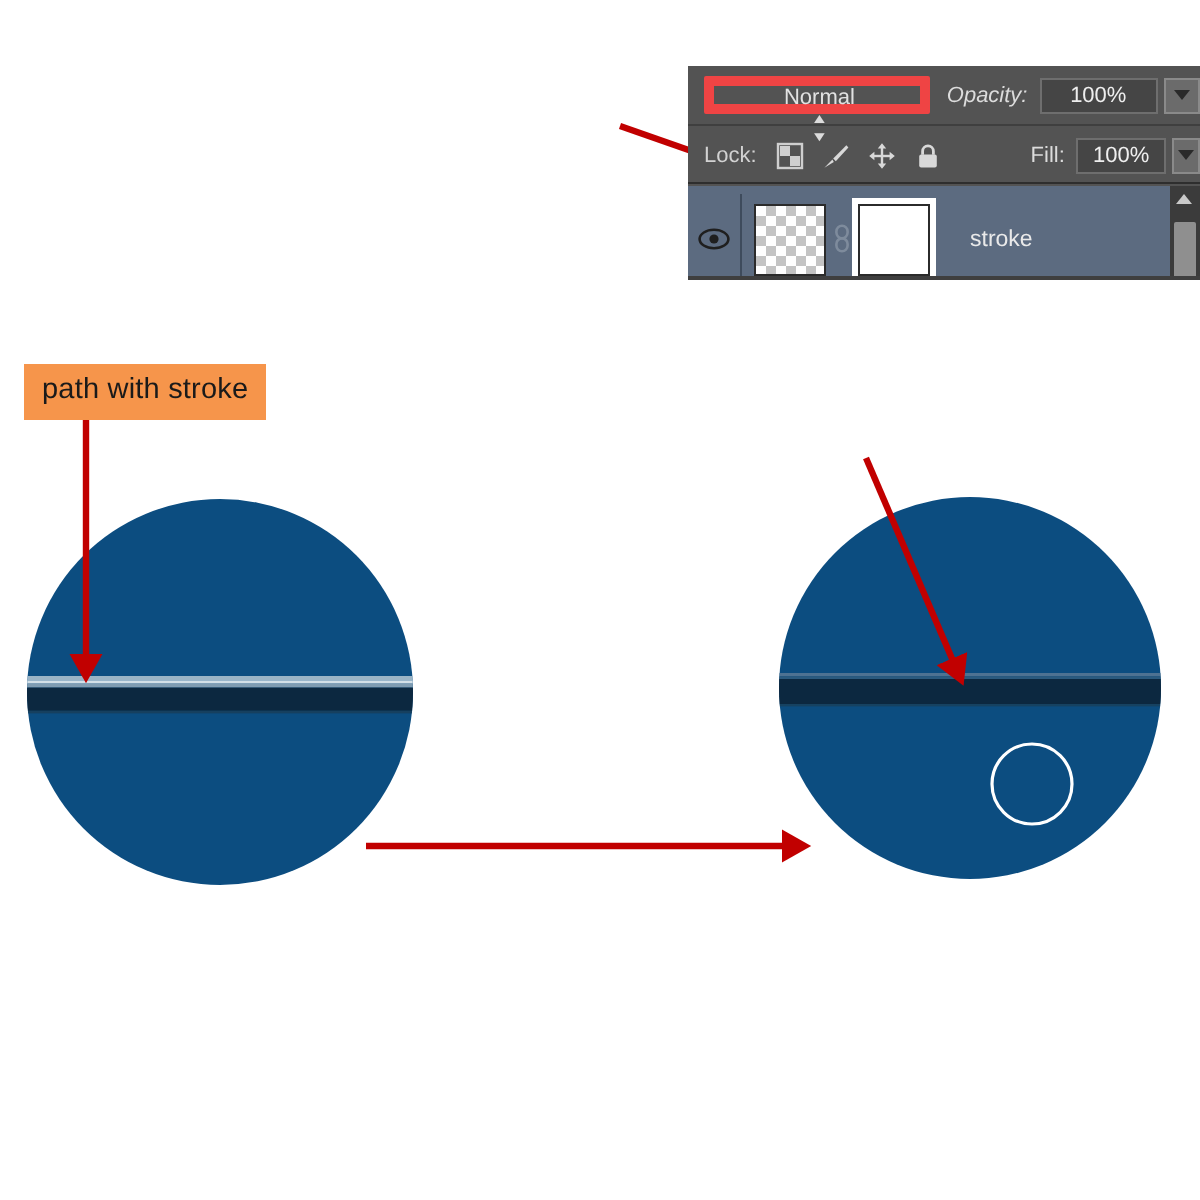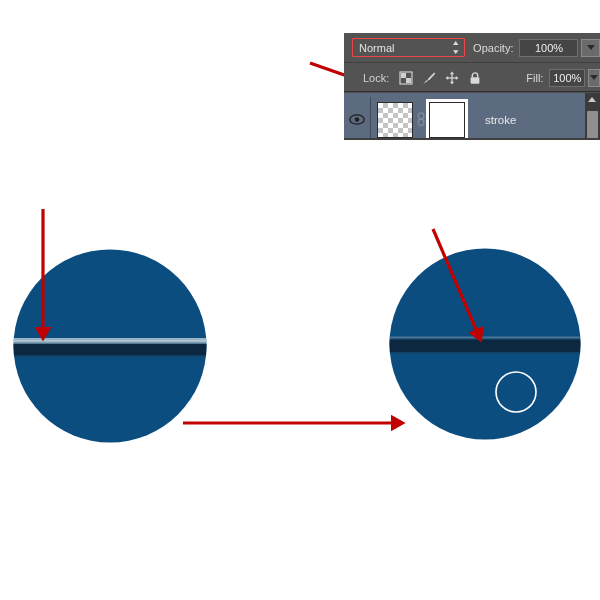--- a/index.html
+++ b/index.html
@@ -63,45 +63,46 @@
     box-sizing: border-box;
   }
   #row-blend { top: 0; height: 30px; border-bottom: 1px solid #3f3f3f; }
   #row-lock  { top: 31px; height: 28px; border-bottom: 1px solid #2e2e2e; }
 
   .blend-select {
     margin-left: 8px;
     width: 122px;
     height: 19px;
     background: #535353;
-    border: 1px solid #ef4444;
+    border: 5px solid #ef4444;
     border-radius: 1px;
     display: flex;
     align-items: center;
     justify-content: space-between;
     box-sizing: border-box;
     padding: 0 4px 0 6px;
     color: #e2e2e2;
     font-size: 11px;
+    flex-direction: column;
   }
   .spin {
     display: inline-block;
     width: 9px;
     text-align: center;
     font-size: 9px;
     line-height: 9px;
     color: #dcdcdc;
   }
   .spin i { display:block; font-style: normal; transform: scaleY(0.75); }
 
   .field-label {
     font-size: 11px;
     color: #dcdcdc;
   }
-  #opacity-label { margin-left: 8px; }
+  #opacity-label { margin-left: 8px; font-style: italic; }
   #fill-label { margin-left: 44px; }
 
   .value-box {
     margin-left: 6px;
     width: 64px;
     height: 18px;
     background: #454545;
     border: 1px solid #6e6e6e;
     box-sizing: border-box;
     display: flex;
@@ -121,21 +122,21 @@
     align-items: center;
     justify-content: center;
   }
   .caret-down {
     width: 0; height: 0;
     border-left: 4px solid transparent;
     border-right: 4px solid transparent;
     border-top: 5px solid #2a2a2a;
   }
 
-  #lock-text { margin-left: 19px; font-size: 11px; color: #d2d2d2; text-align: center; }
+  #lock-text { margin-left: 8px; font-size: 11px; color: #d2d2d2; text-align: center; }
   .lock-icons { display: flex; align-items: center; gap: 9px; margin-left: 10px; }
   .lock-ico { width: 14px; height: 14px; display:block; }
 
   
   #row-layer {
     position: absolute;
     left: 0;
     top: 60px;
     width: 100%;
     height: 53px;
@@ -261,20 +262,23 @@
     <line x1="310" y1="63" x2="450" y2="112" stroke="#C10000" stroke-width="3.2" marker-end="url(#arrowHead)"></line>
 
     <line x1="43" y1="209" x2="43" y2="332" stroke="#C10000" stroke-width="3.2" marker-end="url(#arrowHead)"></line>
 
     <line x1="433" y1="229" x2="478" y2="334" stroke="#C10000" stroke-width="3.2" marker-end="url(#arrowHead)"></line>
 
     <line x1="183" y1="423" x2="396" y2="423" stroke="#C10000" stroke-width="3.2" marker-end="url(#arrowHead)"></line>
   </svg>
 
 
+  <div class="callout" id="callout-path-stroke">
+    <span>path with stroke</span>
+  </div>
 
 
   <div id="layers-panel">
 
     <div class="panel-row" id="row-blend">
       <div class="blend-select">
         <span>Normal</span>
         <span class="spin">
             <i>▲</i>
             <i>▼</i>

